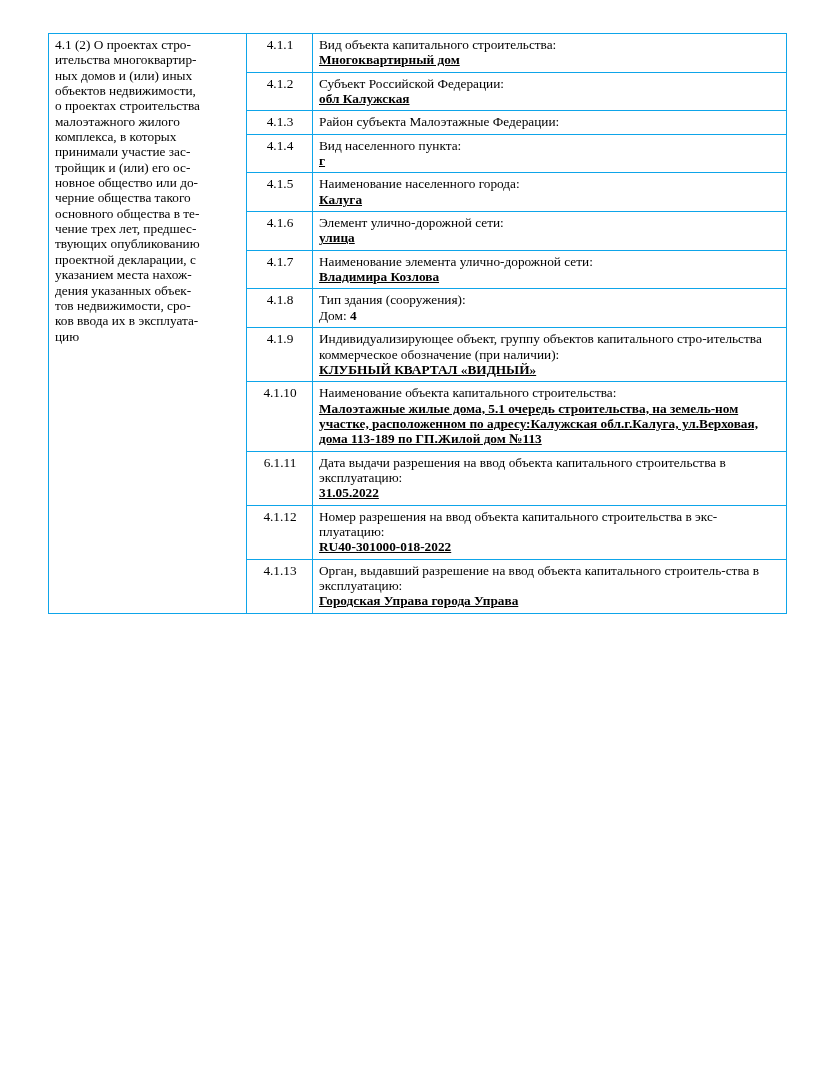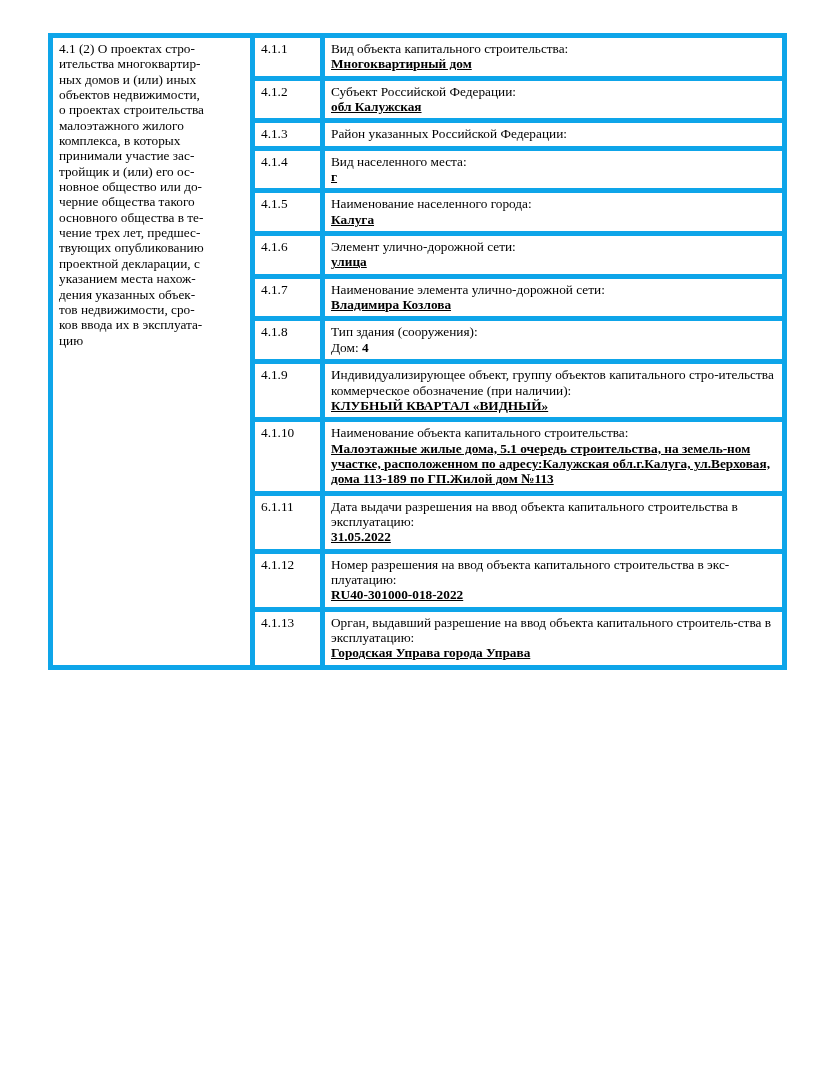--- a/index.html
+++ b/index.html
@@ -20,36 +20,36 @@
     height: 1080px;
     box-sizing: border-box;
     padding: 33px 48px 0 48px;
   }
   table.doc-table {
     border-collapse: collapse;
     width: 739px;
     table-layout: fixed;
   }
   table.doc-table td {
-    border: 5px solid #0ea5e9;
+    border: 1px solid #0ea5e9;
     vertical-align: top;
     padding: 3px 5px 4px 6px;
     font-size: 13.3px;
     line-height: 1.155;
   }
   td.col-desc {
     width: 186px;
     text-align: justify;
     text-align-last: left;
     hyphens: manual;
     padding: 4px 6px 4px 7px;
   }
   td.col-code {
     width: 54px;
-    text-align: left;
+    text-align: center;
     padding-left: 6px;
     vertical-align: middle;
   }
   td.col-value {
     width: auto;
     padding-left: 7px;
   }
   .lbl {
     display: block;
     font-weight: normal;
@@ -111,28 +111,28 @@
       <tr>
         <td class="col-code mid">4.1.2</td>
         <td class="col-value">
           <span class="lbl">Субъект Российской Федерации:</span>
           <span class="val">обл Калужская</span>
         </td>
       </tr>
       <tr>
         <td class="col-code mid">4.1.3</td>
         <td class="col-value">
-          <span class="lbl">Район указанных Российской Федерации:</span>
+          <span class="lbl">Район субъекта Малоэтажные Федерации:</span>
           <span class="val"></span>
         </td>
       </tr>
       <tr>
         <td class="col-code mid">4.1.4</td>
         <td class="col-value">
-          <span class="lbl">Вид населенного места:</span>
+          <span class="lbl">Вид населенного пункта:</span>
           <span class="val">г</span>
         </td>
       </tr>
       <tr>
         <td class="col-code mid">4.1.5</td>
         <td class="col-value">
           <span class="lbl">Наименование населенного города:</span>
           <span class="val">Калуга</span>
         </td>
       </tr>

